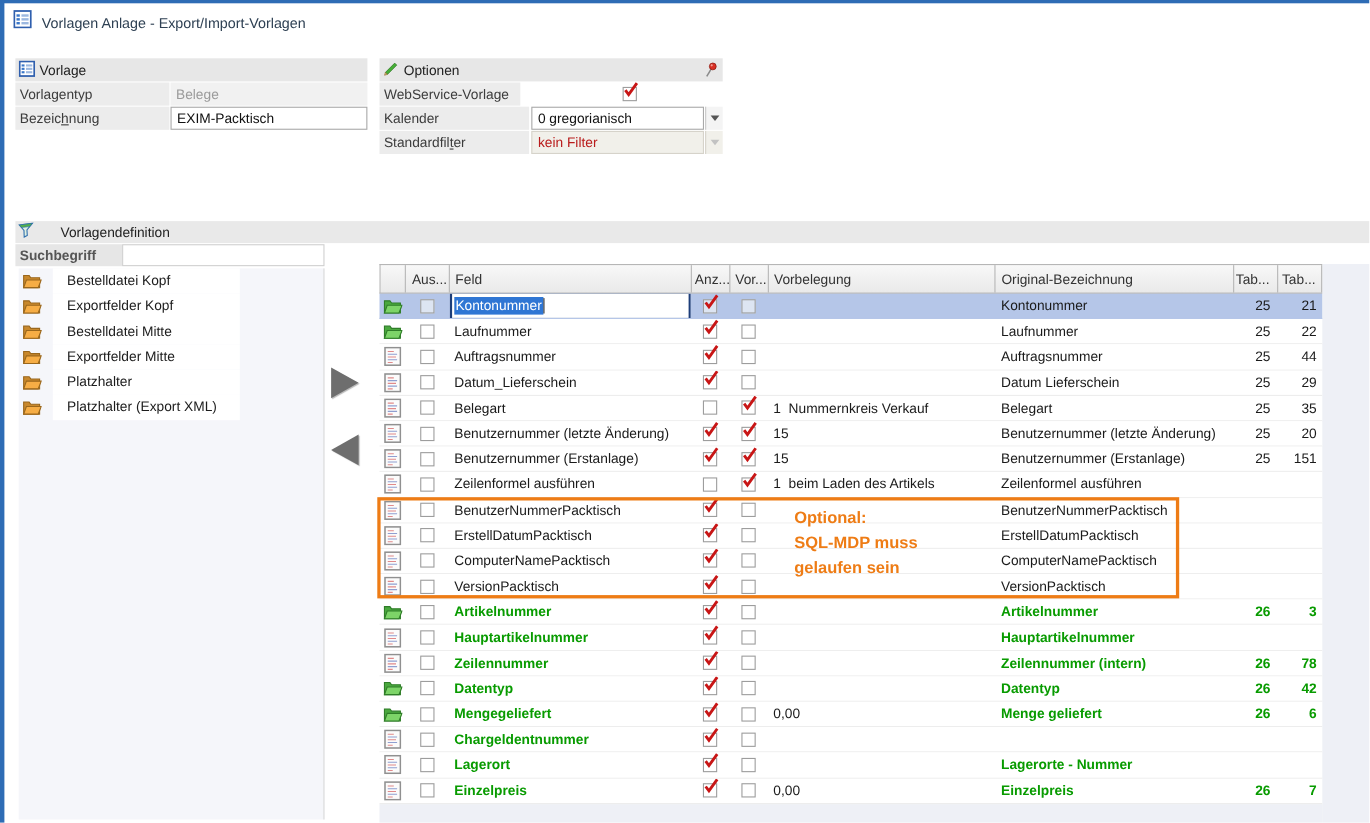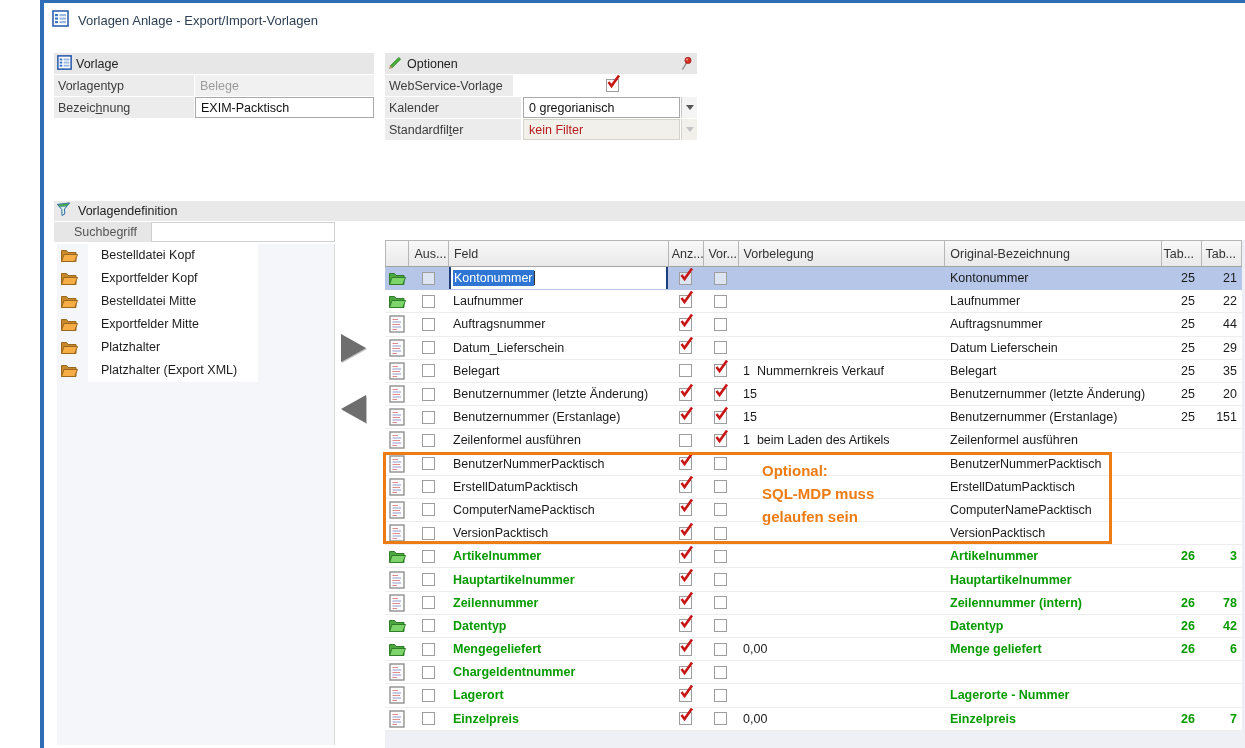--- a/index.html
+++ b/index.html
@@ -1,18 +1,18 @@
 <!DOCTYPE html>
 <html><head>
 <meta charset="utf-8">
 <style>
   * { margin:0; padding:0; box-sizing:border-box; }
   html,body { width:1245px; height:748px; overflow:hidden; background:#fff;
               font-family:"Liberation Sans","DejaVu Sans",sans-serif; color:#1a1a1a; }
-  .abs { position:absolute;margin-left:40px; }
+  .abs { position:absolute; }
   #screen { position:relative; width:1245px; height:748px; background:#fff; }
 
   
   .wb-top { left:0; top:0; width:1245px; height:3px; background:#2e6cb5; }
   .wb-left { left:0; top:0; width:4px; height:748px; background:#2e6cb5; }
 
   
   .titlebar { left:12px; top:10px; height:20px; display:flex; align-items:center; gap:9px; }
   .title-text { font-size:13px; color:#2e4053; }
 
@@ -34,23 +34,23 @@
             border-top:5px solid #555; }
   .dd-tri.dis { border-top-color:#c2c2c2; }
 
   
   .cb { position:relative; display:inline-block; width:13px; height:13px;
         border:1px solid #9d9d9d; background:#fff; vertical-align:middle; }
   .ck { position:absolute; left:-1px; top:-6px; pointer-events:none; }
 
   
   .def-band { left:14px; top:201px; width:1231px; height:20px; background:#e9e9e9;
-              display:flex; align-items:center; gap:5px; padding-left:2px; font-size:12.5px; color:#222; }
+              display:flex; align-items:center; gap:22px; padding-left:2px; font-size:12.5px; color:#222; }
   .such-label { left:14px; top:222px; width:97px; height:20px; background:#e6e6e6; color:#555;
-                font-size:12.5px; display:flex; align-items:center; padding-left:20px; }
+                font-size:12.5px; display:flex; align-items:center; padding-left:4px;font-weight:bold; }
   .such-input { left:111px; top:222px; width:184px; height:20px; background:#fff; border:1px solid #d0d0d0; }
 
   
   .folder-panel { left:17px; top:244px; width:278px; height:501px; background:#f5f6fa;
                   border-right:1px solid #dadada; }
   .folder-item { position:relative; height:23px; }
   .folder-strip { position:absolute; left:31px; top:0; width:170px; height:23px; background:#fff; }
   .folder-ic { position:absolute; left:3px; top:4px; }
   .folder-label { position:absolute; left:44px; top:4px; font-size:12.5px; color:#1c1c1c; }
 

